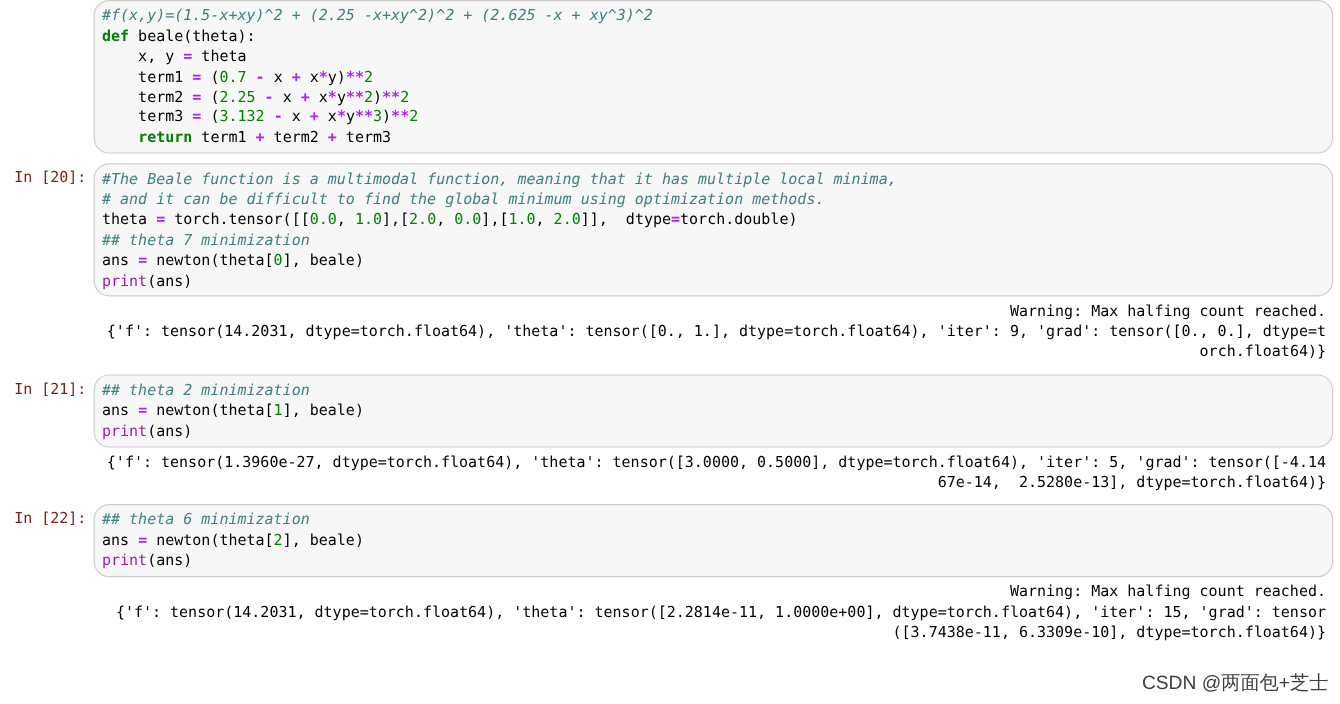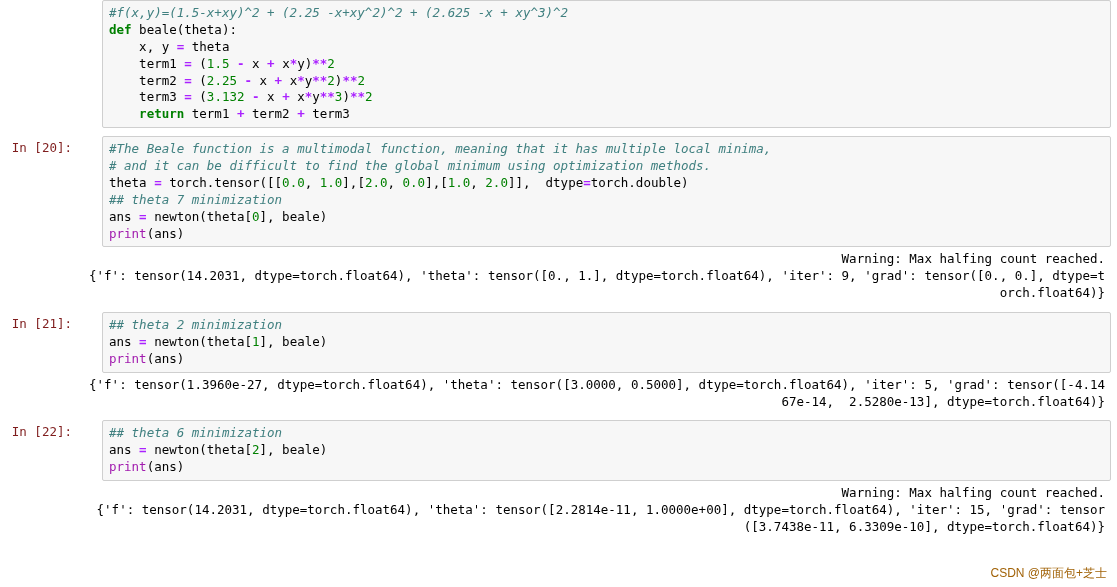--- a/index.html
+++ b/index.html
@@ -22,25 +22,24 @@
     text-align: right;
     padding: 4px 6px 0 0;
     color: #7f1d1d;
     font-family: "SimSun", monospace;
     user-select: none;
   }
   .prompt.empty { color: transparent; }
   .area { flex: 1 1 auto; min-width: 0; }
   .input-box {
     border: 1px solid #cfcfcf;
-    border-radius: 2px;
+    border-radius: 13px;
     background: #f7f7f7;
     padding: 4px 6px;
     overflow-x: auto;
-    margin-left: 24px;
   }
   .output-box {
     padding: 4px 6px 2px 6px;
     white-space: pre-wrap;
     word-break: break-all;
     font-family: "SimSun", monospace;
     text-align: right;
   }
   pre {
     margin: 0;
@@ -49,39 +48,39 @@
   }
   .tok-comment { color: #408080; font-style: italic; }
   .tok-kw      { color: #008000; font-weight: bold; }
   .tok-num     { color: #008000; }
   .tok-op      { color: #aa22ff; font-weight: bold; }
   .tok-bi      { color: #a21caf; }
   .watermark {
     position: fixed;
     right: 10px;
     bottom: 6px;
-    color: #a16207;
-    font-size: 12px;
+    color: #404040;
+    font-size: 16px;
     font-family: Arial, sans-serif;
     pointer-events: none;
   }
 </style>
 </head>
 <body>
 
 <div class="wrapper">
 
   <div class="cell">
     <div class="prompt empty"></div>
     <div class="area">
       <div class="input-box">
         <pre><span class="tok-comment">#f(x,y)=(1.5-x+xy)^2 + (2.25 -x+xy^2)^2 + (2.625 -x + xy^3)^2</span>
 <span class="tok-kw">def</span> beale(theta):
     x, y <span class="tok-op">=</span> theta
-    term1 <span class="tok-op">=</span> (<span class="tok-num">1.5</span> <span class="tok-op">-</span> x <span class="tok-op">+</span> x<span class="tok-op">*</span>y)<span class="tok-op">**</span><span class="tok-num">2</span>
+    term1 <span class="tok-op">=</span> (<span class="tok-num">0.7</span> <span class="tok-op">-</span> x <span class="tok-op">+</span> x<span class="tok-op">*</span>y)<span class="tok-op">**</span><span class="tok-num">2</span>
     term2 <span class="tok-op">=</span> (<span class="tok-num">2.25</span> <span class="tok-op">-</span> x <span class="tok-op">+</span> x<span class="tok-op">*</span>y<span class="tok-op">**</span><span class="tok-num">2</span>)<span class="tok-op">**</span><span class="tok-num">2</span>
     term3 <span class="tok-op">=</span> (<span class="tok-num">3.132</span> <span class="tok-op">-</span> x <span class="tok-op">+</span> x<span class="tok-op">*</span>y<span class="tok-op">**</span><span class="tok-num">3</span>)<span class="tok-op">**</span><span class="tok-num">2</span>
     <span class="tok-kw">return</span> term1 <span class="tok-op">+</span> term2 <span class="tok-op">+</span> term3</pre>
       </div>
     </div>
   </div>
 
   <div class="cell">
     <div class="prompt">In  [20]:</div>
     <div class="area">

